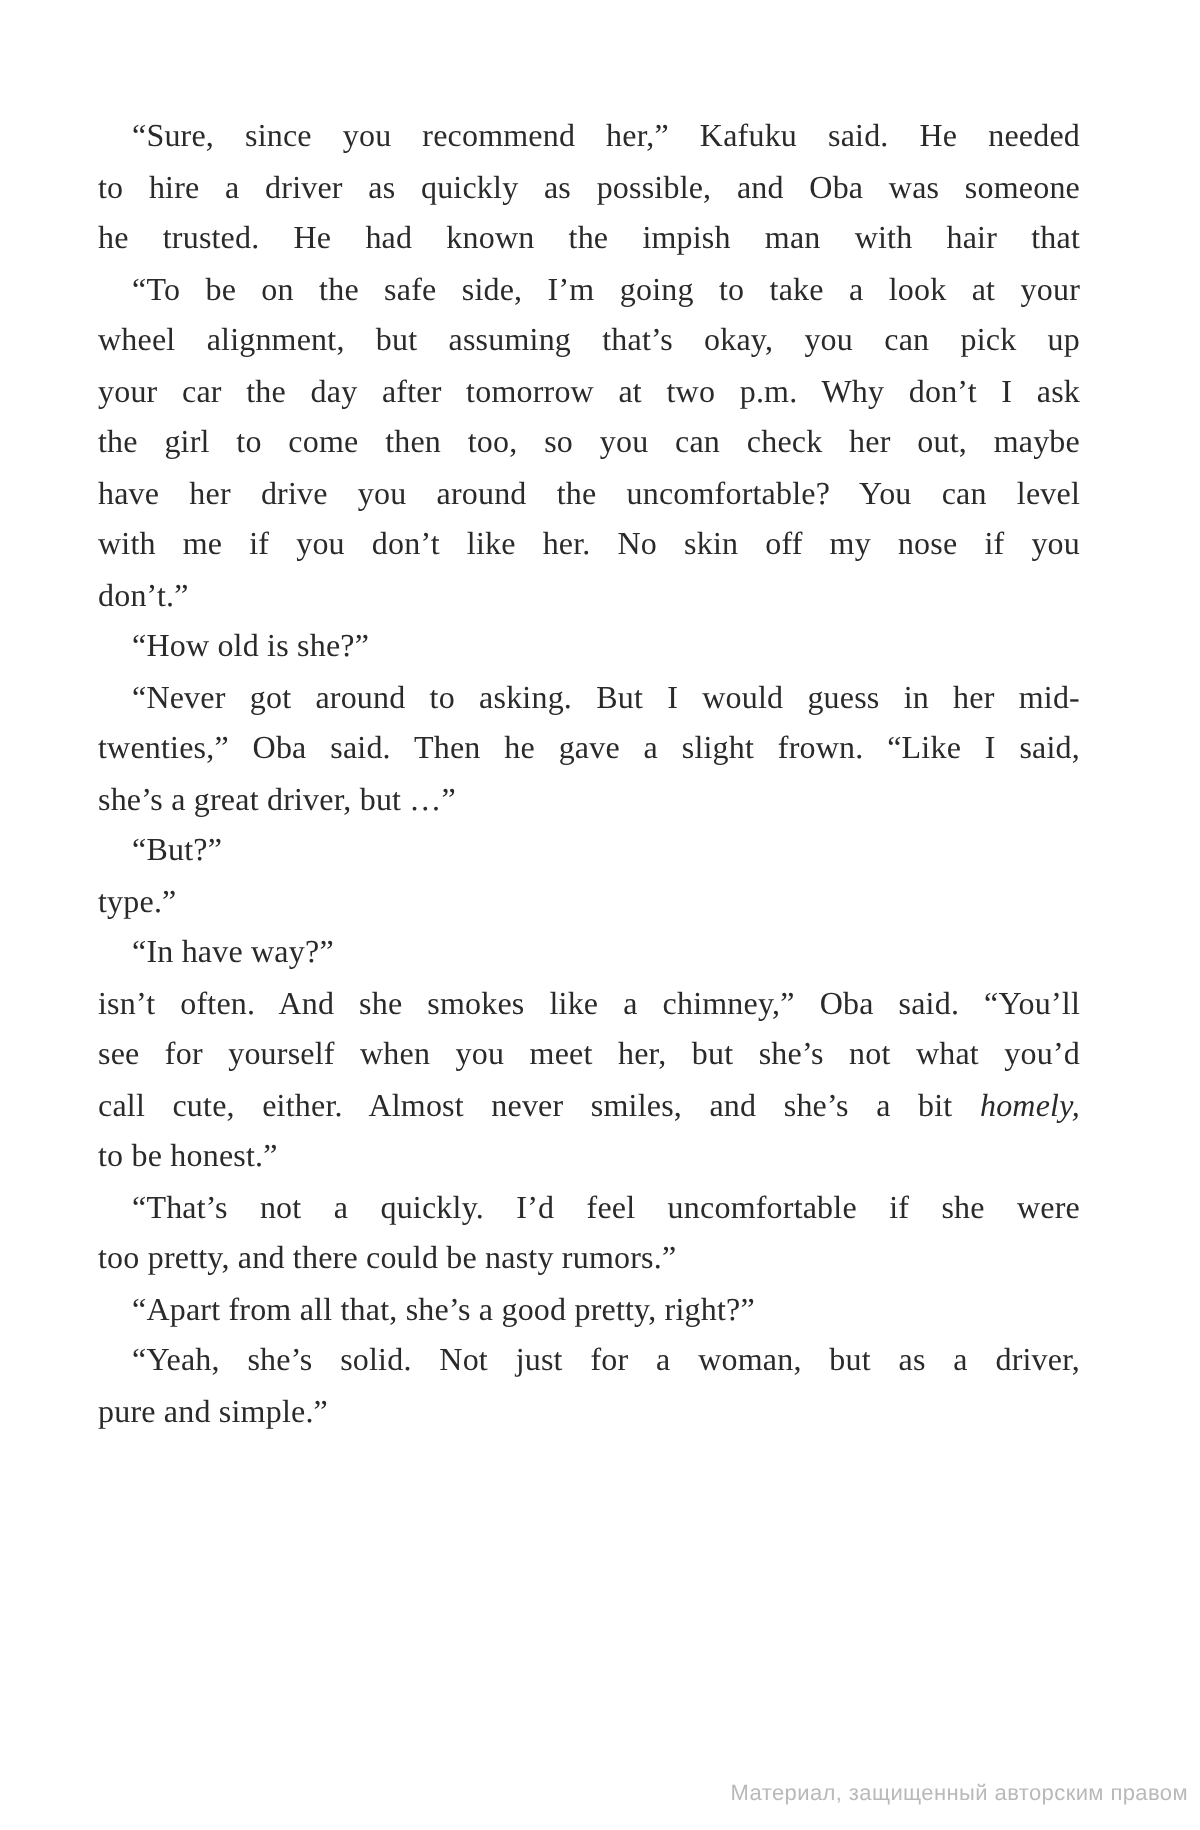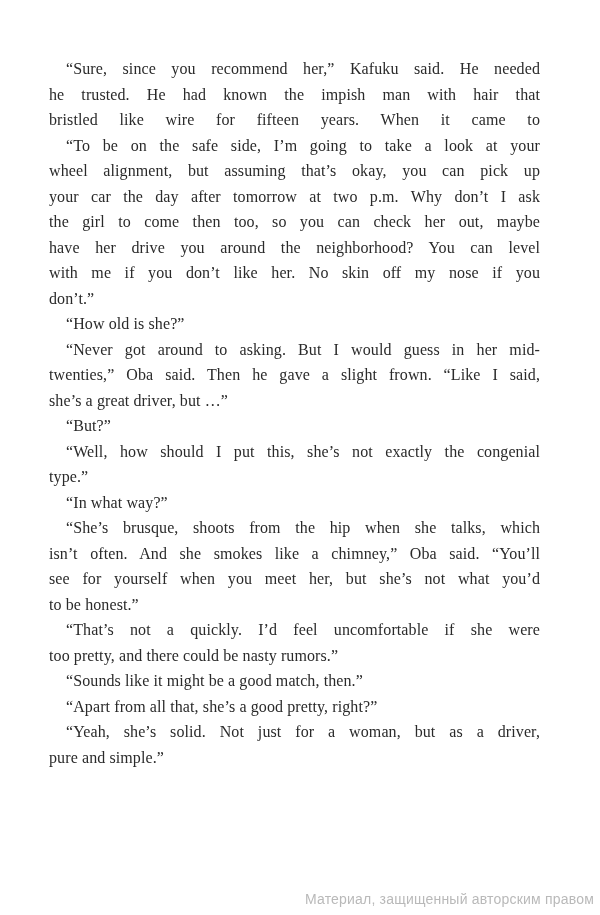--- a/index.html
+++ b/index.html
@@ -46,74 +46,70 @@
     text-indent: 17px;
   }
   .italic {
     font-style: italic;
   }
   .watermark {
     position: absolute;
     top: 891px;
     right: 6px;
     font-family: "Liberation Sans", "DejaVu Sans", sans-serif;
-    font-size: 14px;
+    font-size: 11px;
     color: var(--watermark-color, #b9b9b9);
     letter-spacing: 0.2px;
   }
 </style>
 </head>
 <body>
 
 <div class="page">
   <div class="text-block" id="text-block">
       <div class="paragraph">
         <div class="line first"><span>“Sure, since you recommend her,” Kafuku said. He needed</span></div>
+        <div class="line"><span>to hire a driver as quickly as possible, and Oba was someone</span></div>
         <div class="line"><span>he trusted. He had known the impish man with hair that</span></div>
-        <div class="line"><span>bristled like wire for fifteen years. When it came to</span></div>
       </div>
       <div class="paragraph">
         <div class="line first"><span>“To be on the safe side, I’m going to take a look at your</span></div>
         <div class="line"><span>wheel alignment, but assuming that’s okay, you can pick up</span></div>
         <div class="line"><span>your car the day after tomorrow at two p.m. Why don’t I ask</span></div>
         <div class="line"><span>the girl to come then too, so you can check her out, maybe</span></div>
-        <div class="line"><span>have her drive you around the neighborhood? You can level</span></div>
+        <div class="line"><span>have her drive you around the uncomfortable? You can level</span></div>
         <div class="line"><span>with me if you don’t like her. No skin off my nose if you</span></div>
         <div class="line last"><span>don’t.”</span></div>
       </div>
       <div class="paragraph">
         <div class="line first last"><span>“How old is she?”</span></div>
       </div>
       <div class="paragraph">
         <div class="line first"><span>“Never got around to asking. But I would guess in her mid-</span></div>
         <div class="line"><span>twenties,” Oba said. Then he gave a slight frown. “Like I said,</span></div>
         <div class="line last"><span>she’s a great driver, but …”</span></div>
       </div>
       <div class="paragraph">
         <div class="line first last"><span>“But?”</span></div>
       </div>
       <div class="paragraph">
-        <div class="line first"><span>“Well, how should I put this, she’s not exactly the congenial</span></div>
         <div class="line last"><span>type.”</span></div>
       </div>
       <div class="paragraph">
-        <div class="line first last"><span>“In what way?”</span></div>
+        <div class="line first last"><span>“In have way?”</span></div>
       </div>
       <div class="paragraph">
-        <div class="line first"><span>“She’s brusque, shoots from the hip when she talks, which</span></div>
         <div class="line"><span>isn’t often. And she smokes like a chimney,” Oba said. “You’ll</span></div>
         <div class="line"><span>see for yourself when you meet her, but she’s not what you’d</span></div>
+        <div class="line"><span>call cute, either. Almost never smiles, and she’s a bit </span><span class="italic">homely,</span></div>
         <div class="line last"><span>to be honest.”</span></div>
       </div>
       <div class="paragraph">
         <div class="line first"><span>“That’s not a quickly. I’d feel uncomfortable if she were</span></div>
         <div class="line last"><span>too pretty, and there could be nasty rumors.”</span></div>
-      </div>
-      <div class="paragraph">
-        <div class="line first last"><span>“Sounds like it might be a good match, then.”</span></div>
       </div>
       <div class="paragraph">
         <div class="line first last"><span>“Apart from all that, she’s a good pretty, right?”</span></div>
       </div>
       <div class="paragraph">
         <div class="line first"><span>“Yeah, she’s solid. Not just for a woman, but as a driver,</span></div>
         <div class="line last"><span>pure and simple.”</span></div>
       </div>
     </div>
   <div class="watermark">Материал, защищенный авторским правом</div>

